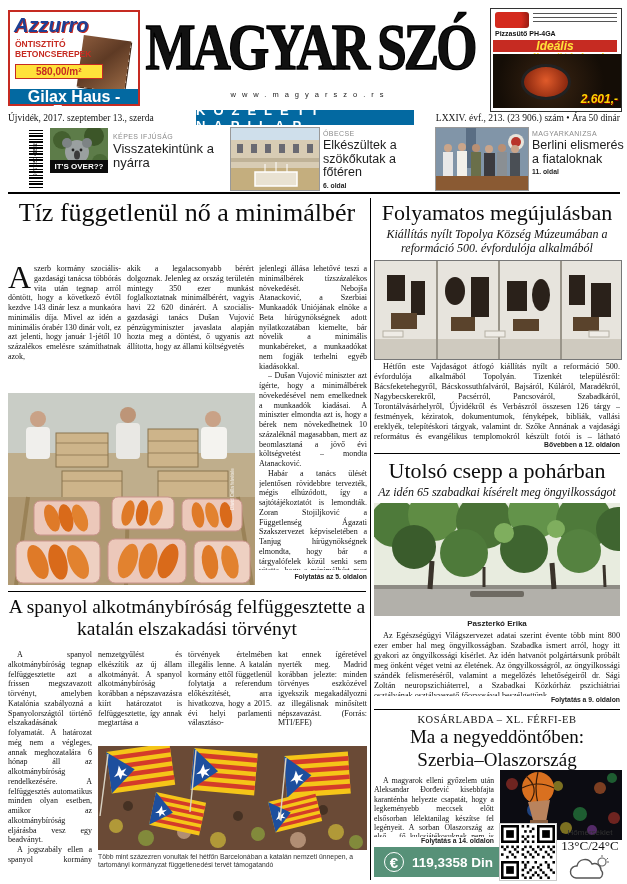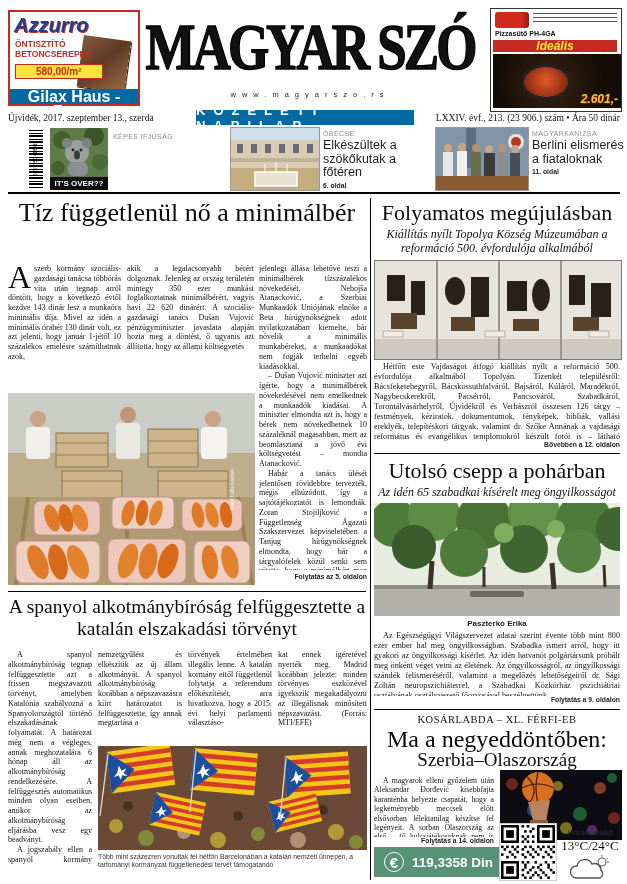--- a/index.html
+++ b/index.html
@@ -63,39 +63,40 @@
 
   <div class="abs" style="left:8px;top:113px;width:185px;font-size:9.5px;">Újvidék, 2017. szeptember 13., szerda</div>
   <div class="abs greenbar" style="left:196px;top:110px;width:218px;height:15px;">KÖZÉLETI NAPILAP</div>
   <div class="abs" style="left:418px;top:113px;width:202px;font-size:9.5px;text-align:right;">LXXIV. évf., 213. (23 906.) szám • Ára 50 dinár</div>
 
   <div class="abs" style="left:27px;top:130px;width:18px;height:58px;">
     <div class="abs" style="left:2px;top:0;width:14px;height:58px;background:repeating-linear-gradient(0deg,#000 0 1.4px,#fff 1.4px 2.8px,#000 2.8px 4.6px,#fff 4.6px 6px);"></div>
     <div class="abs sans" style="left:-21px;top:26px;width:58px;font-size:4.5px;text-align:center;transform:rotate(-90deg);">9 770350 418015</div>
   </div>
 
-  <div class="abs" style="left:50px;top:128px;width:58px;height:62px;overflow:hidden;">
+  <div class="abs" style="left:50px;top:128px;width:58px;height:45px;overflow:hidden;">
     <svg width="58" height="62" class="photo">
       <rect width="58" height="62" fill="#5d7c49"></rect>
       <circle cx="12" cy="12" r="9" fill="#44602f"></circle>
         <circle cx="44" cy="8" r="10" fill="#3c5628"></circle>
       <circle cx="50" cy="34" r="8" fill="#4a6a36"></circle>
         <circle cx="8" cy="40" r="7" fill="#44602f"></circle>
       <circle cx="27" cy="24" r="12" fill="#9aa0a0"></circle>
       <circle cx="17" cy="15" r="5" fill="#7d8384"></circle>
         <circle cx="37" cy="15" r="5" fill="#7d8384"></circle>
       <ellipse cx="27" cy="27" rx="3" ry="4.5" fill="#3b3b3b"></ellipse>
       <circle cx="23" cy="22" r="1.4" fill="#222"></circle>
         <circle cx="31" cy="22" r="1.4" fill="#222"></circle>
       <rect x="18" y="34" width="20" height="14" rx="6" fill="#8a9091"></rect>
     </svg>
     <div class="abs sans" style="left:0;bottom:0;width:100%;height:13px;background:#0c0c0c;color:#fff;font-size:8px;font-weight:bold;text-align:center;line-height:13px;">IT'S OVER??</div>
   </div>
   <div class="abs" style="left:113px;top:133px;width:112px;">
     <div class="kick">KÉPES IFJÚSÁG</div>
+    <div class="ttl" style="font-size:13px;">Visszatekintünk a nyárra</div>
   </div>
 
   <div class="abs" style="left:230px;top:127px;width:88px;height:62px;overflow:hidden;border:1px solid #999;">
     <svg width="88" height="62" class="photo">
       <rect width="88" height="18" fill="#cfdfeb"></rect>
       <rect y="12" width="88" height="30" fill="#d8ccb4"></rect>
       <rect x="6" y="16" width="6" height="9" fill="#6a6a72"></rect>
         <rect x="20" y="16" width="6" height="9" fill="#6a6a72"></rect>
       <rect x="34" y="16" width="6" height="9" fill="#6a6a72"></rect>
         <rect x="48" y="16" width="6" height="9" fill="#6a6a72"></rect>
@@ -349,21 +350,21 @@
     </svg>
   </div>
   <div class="abs sans" style="left:374px;top:619px;width:246px;text-align:center;font-size:8px;font-weight:bold;color:#222;">Paszterkó Erika</div>
 
   <div class="abs just ind" style="left:374px;top:631px;width:246px;height:66px;font-size:8.2px;">Az Egészségügyi Világszervezet adatai szerint évente több mint 800 ezer ember hal meg öngyilkosságban. Szabadka ismert arról, hogy itt gyakori az öngyilkossági kísérlet. Az idén hatvanöt polgártársunk próbált meg önként véget vetni az életének. Az öngyilkosságról, az öngyilkossági szándék felismeréséről, valamint a megelőzés lehetőségeiről dr. Sági Zoltán neuropszichiáterrel, a Szabadkai Közkórház pszichiátriai osztályának osztályvezető főorvosával beszélgettünk.</div>
   <div class="abs cont" style="left:374px;top:696px;width:246px;background:#fff;">Folytatás a 9. oldalon</div>
 
   <div class="abs rule" style="left:374px;top:709px;width:246px;height:1px;"></div>
 
   <div class="abs" style="left:374px;top:714px;width:246px;text-align:center;font-size:10.5px;letter-spacing:.5px;">KOSÁRLABDA – XL. FÉRFI-EB</div>
-  <div class="abs hl" style="left:374px;top:726px;width:246px;font-size:24px;">Ma a negyeddöntőben:</div>
+  <div class="abs hl" style="left:374px;top:726px;width:246px;font-size:19px;">Ma a negyeddöntőben:</div>
   <div class="abs hl" style="left:374px;top:749px;width:246px;font-size:19px;">Szerbia–Olaszország</div>
 
   <div class="abs just ind" style="left:374px;top:776px;width:120px;height:62px;font-size:7.7px;">A magyarok elleni győzelem után Aleksandar Đorđević kisebbfajta karanténba helyezte csapatát, hogy a legkeményebb meccsek előtt elsősorban lélektanilag készítse fel legényeit. A sorban Olaszország az első – fő kulcsjátékosuknak nem is egy játékost tartanak, hanem a vezetőedző Ettore Messinát, aki stratégiáját a kőkemény védekezésre épít.</div>
   <div class="abs cont" style="left:374px;top:837px;width:120px;background:#fff;">Folytatás a 14. oldalon</div>
 
   <div class="abs" style="left:500px;top:770px;width:122px;height:70px;overflow:hidden;">
     <svg width="122" height="70" class="photo">
       <rect width="122" height="70" fill="#0c0c12"></rect>
       <g fill-opacity="0.55">
         <circle cx="12" cy="14" r="6" fill="#c0392b"></circle>

